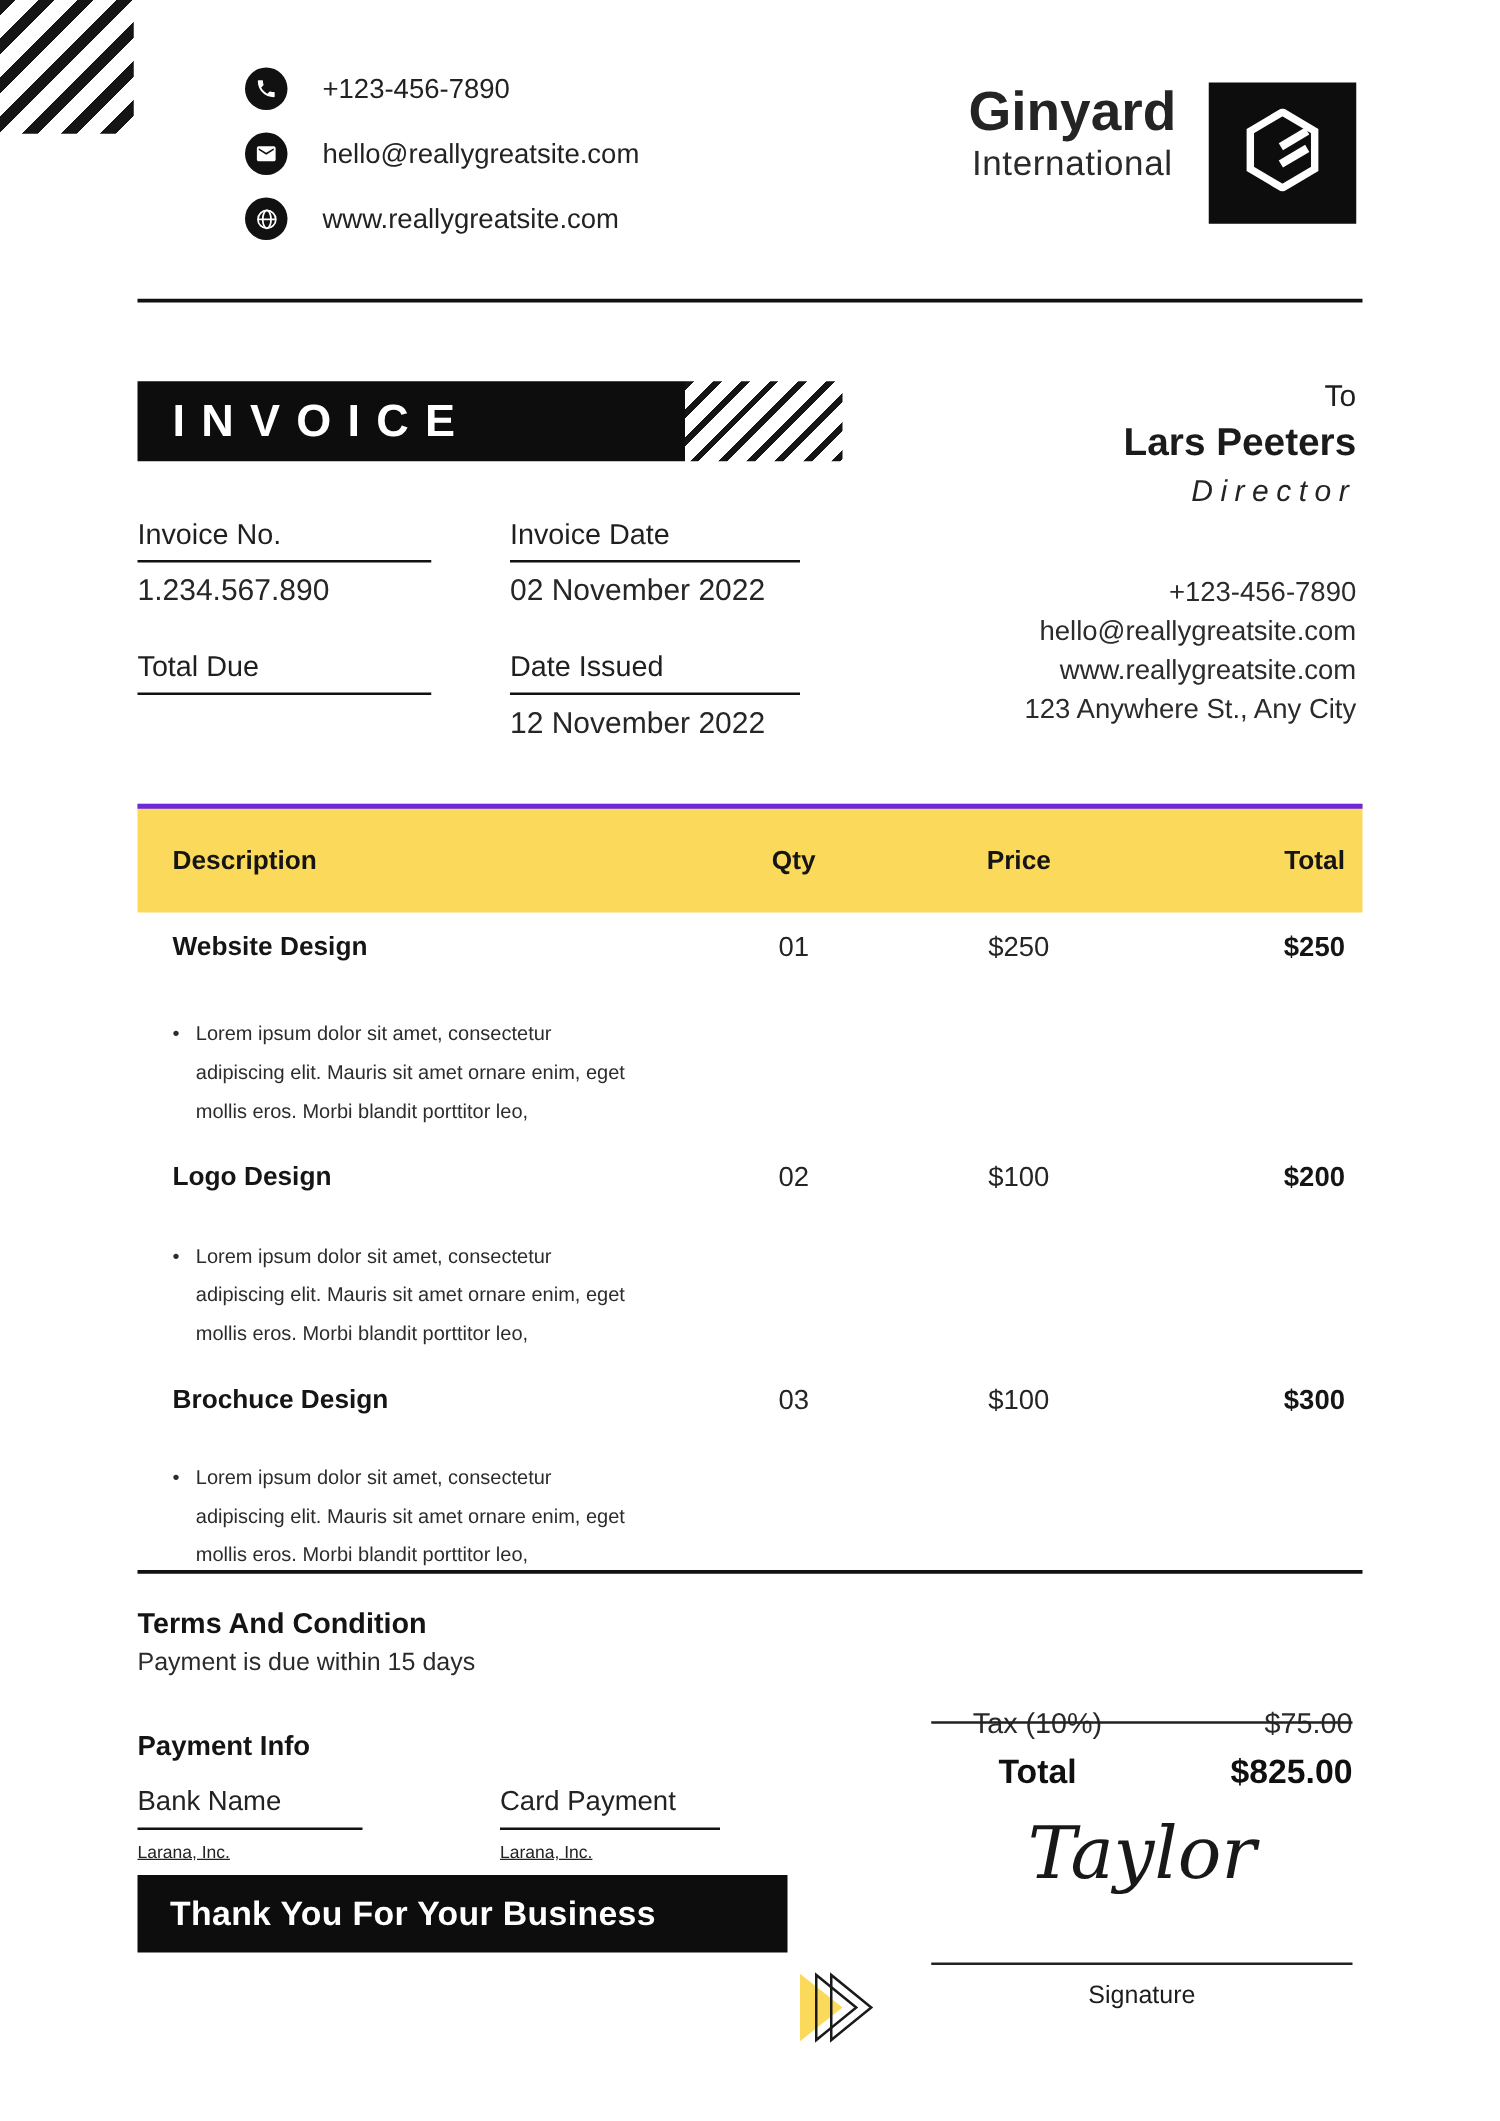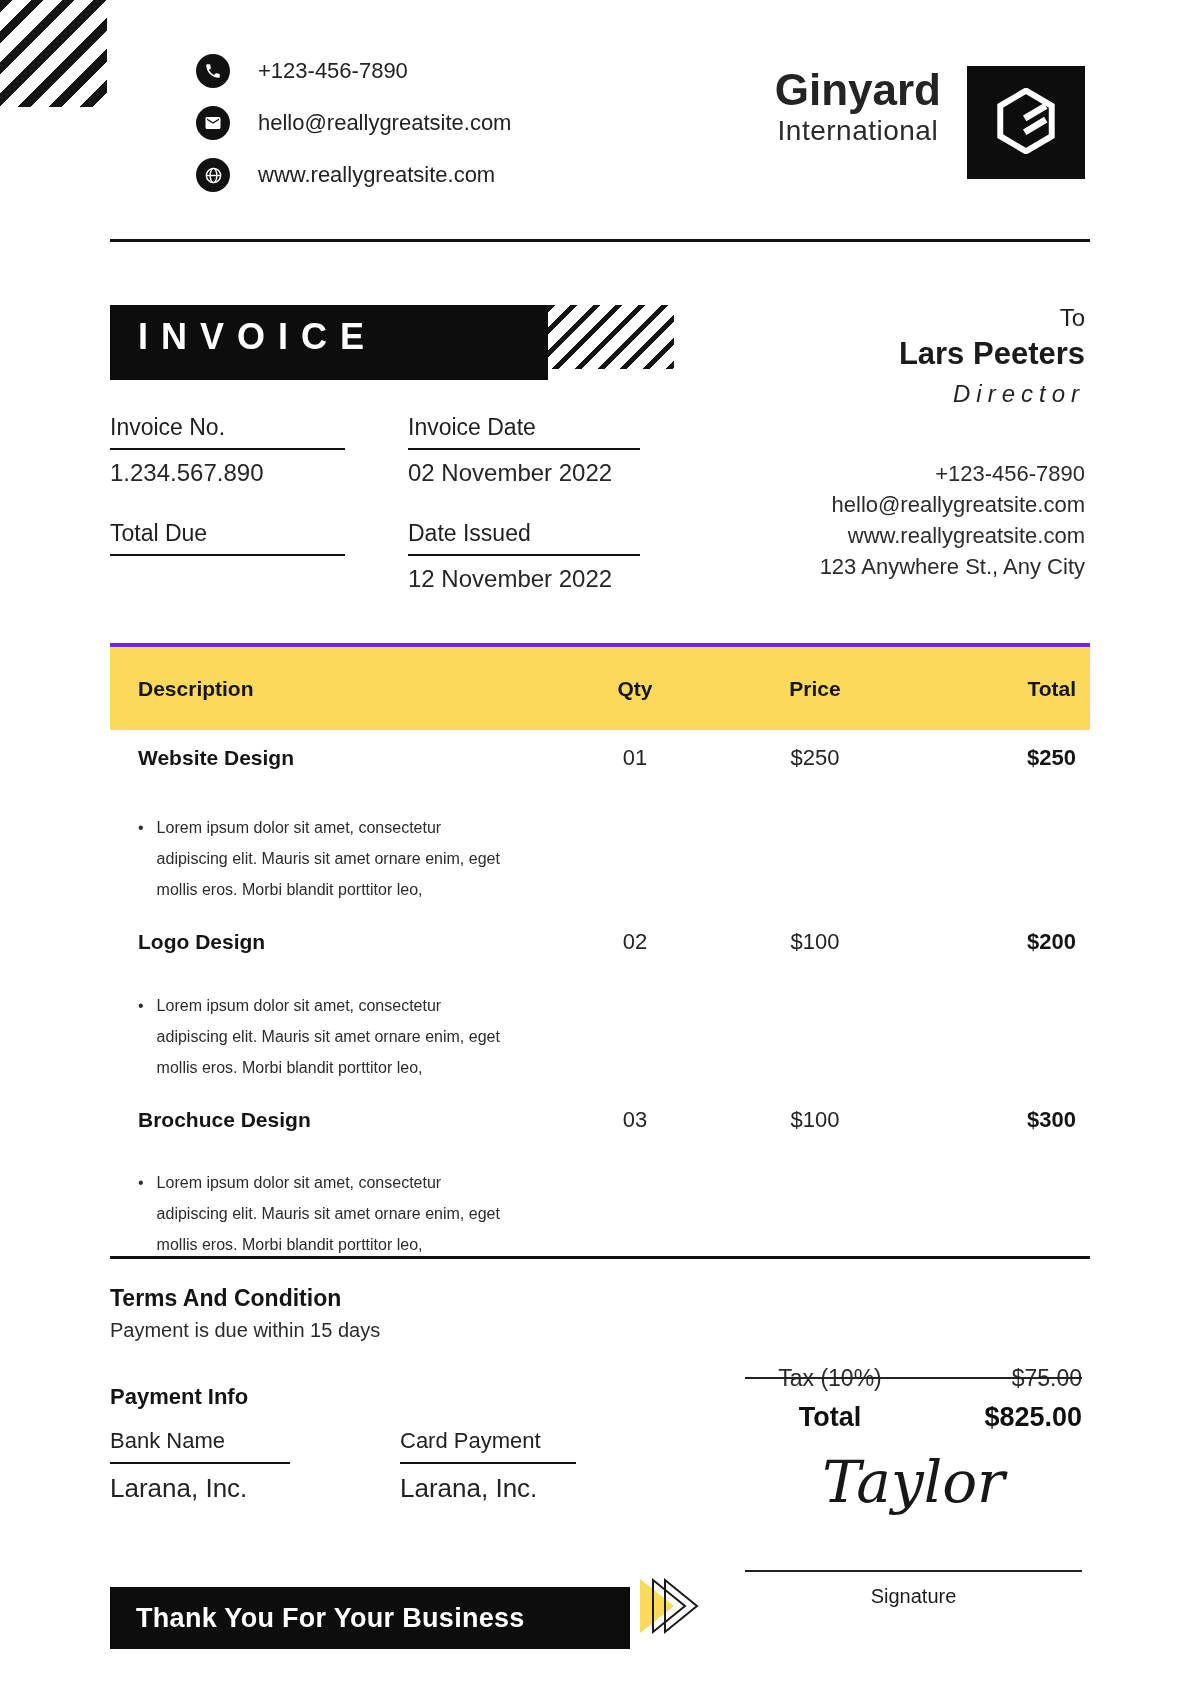--- a/index.html
+++ b/index.html
@@ -22,21 +22,21 @@
   
   .brand { position:absolute; right:115px; top:66px; display:flex; gap:26px; }
   .brand-text { text-align:center; }
   .brand-name { font-size:44px; font-weight:700; color:#242424; line-height:48px; }
   .brand-sub  { font-size:28px; font-weight:400; color:#2a2a2a; line-height:33px; letter-spacing:0.5px; }
   .brand-logo { width:118px; height:113px; background:#0d0d0d; display:flex; align-items:center; justify-content:center; }
 
   .header-rule { position:absolute; left:110px; top:239px; width:980px; height:3px; background:#111; }
 
   
-  .invoice-banner { position:absolute; left:110px; top:305px; width:438px; height:75px; background:#0d0d0d;
+  .invoice-banner { position:absolute; left:110px; top:305px; width:438px; height:64px; background:#0d0d0d;
     color:#fff; font-size:36px; font-weight:700; letter-spacing:13px; line-height:64px; padding-left:28px; }
 
   
   .recipient { position:absolute; right:115px; top:301px; text-align:right; }
   .recipient .to   { font-size:24px; line-height:34px; color:#1e1e1e; }
   .recipient .name { font-size:31px; line-height:38px; font-weight:700; color:#1b1b1b; }
   .recipient .role { font-size:24px; line-height:42px; font-style:italic; letter-spacing:6px; color:#242424; }
   .recipient-contact { position:absolute; right:115px; top:458px; text-align:right; font-size:22px; line-height:31px; color:#2b2b2b; }
 
   
@@ -68,41 +68,41 @@
 
   .section-divider { position:absolute; left:110px; top:1256px; width:980px; height:3px; background:#111; }
 
   
   .terms-heading { position:absolute; left:110px; top:1285px; font-size:23px; font-weight:700; color:#141414; }
   .terms-body { position:absolute; left:110px; top:1319px; font-size:20px; color:#2b2b2b; }
   .payment-heading { position:absolute; left:110px; top:1384px; font-size:22px; font-weight:700; color:#141414; }
   .pay-field { position:absolute; top:1428px; }
   .pay-field .plabel { font-size:22px; color:#222; }
   .pay-field .prule { height:2px; background:#111; margin-top:8px; }
-  .pay-field .pvalue { font-size:26px; color:#222; margin-top:9px; }
+  .pay-field .pvalue { font-size:14px; color:#222; margin-top:9px;text-decoration:underline; }
   .pf1 { left:110px; width:180px; }
   .pf2 { left:400px; width:176px; }
 
   
   .totals-row { position:absolute; left:745px; width:337px; display:flex; align-items:center; }
   .totals-row .tlabel { flex:0 0 170px; text-align:center; }
   .totals-row .tvalue { flex:1; text-align:right; }
   .trow-sub   { top:1284px; font-size:23px; font-weight:700; color:#161616; }
   .trow-tax   { top:1332px; font-size:23px; color:#2a2a2a;margin-top:33px; }
   .totals-divider { position:absolute; left:745px; top:1377px; width:337px; height:2px; background:#222; }
   .trow-total { top:1402px; font-size:27px; font-weight:700; color:#101010; }
 
   
   .signature-name { position:absolute; left:745px; top:1448px; width:337px; text-align:center;
     font-family:"DejaVu Serif","Liberation Serif",cursive,serif; font-style:italic; font-size:58px; color:#181818; }
   .signature-line { position:absolute; left:745px; top:1570px; width:337px; height:2px; background:#222; }
   .signature-label { position:absolute; left:745px; top:1585px; width:337px; text-align:center; font-size:20px; color:#1c1c1c; }
 
   
-  .thanks-bar { position:absolute; left:110px; top:1587px; width:520px; height:62px; background:#0d0d0d;
+  .thanks-bar { position:absolute; left:110px; top:1500px; width:520px; height:62px; background:#0d0d0d;
     color:#fff; font-size:27px; font-weight:700; line-height:62px; padding-left:26px; letter-spacing:0.3px; }
   .triangles { position:absolute; left:638px; top:1577px; }
 </style>
 </head>
 <body>
 
 <div class="page">
 
   <div class="corner-stripes"></div>
 

